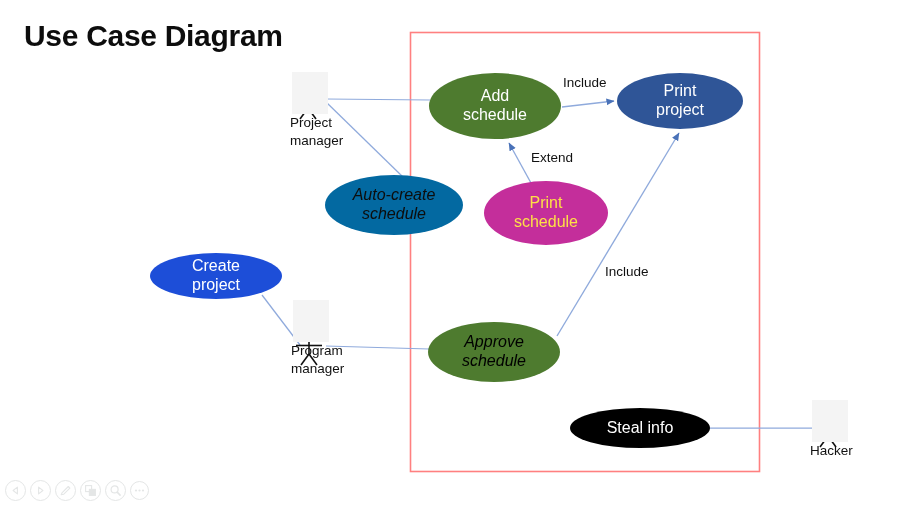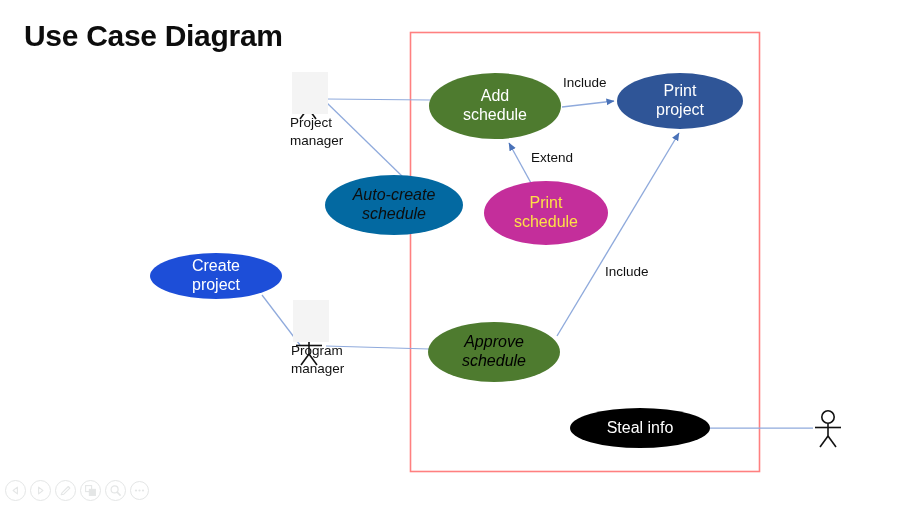--- a/index.html
+++ b/index.html
@@ -159,20 +159,24 @@
     <div class="actor-label">Project</div>
     <div class="actor-label">manager</div>
   </div>
 
   <div class="actor" style="left:291px; top:300px;">
     <div class="actor-glyph"></div>
     <div class="actor-label">Program</div>
     <div class="actor-label">manager</div>
   </div>
 
+  <div class="actor" style="left:810px; top:400px;">
+    <div class="actor-glyph"></div>
+    <div class="actor-label">Hacker</div>
+  </div>
 
   <div class="usecase" style="left:429px; top:73px; width:132px; height:66px; background:#4e7b2f; color:#ffffff;">
     <div>
       <span>Add</span>
       <span>schedule</span>
     </div>
   </div>
 
   <div class="usecase" style="left:617px; top:73px; width:126px; height:56px; background:#2f5597; color:#ffffff;">
     <div>

